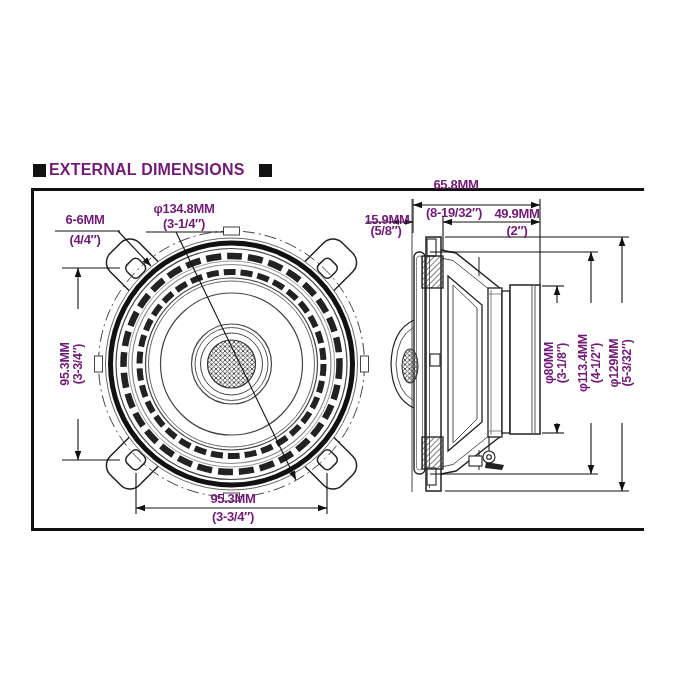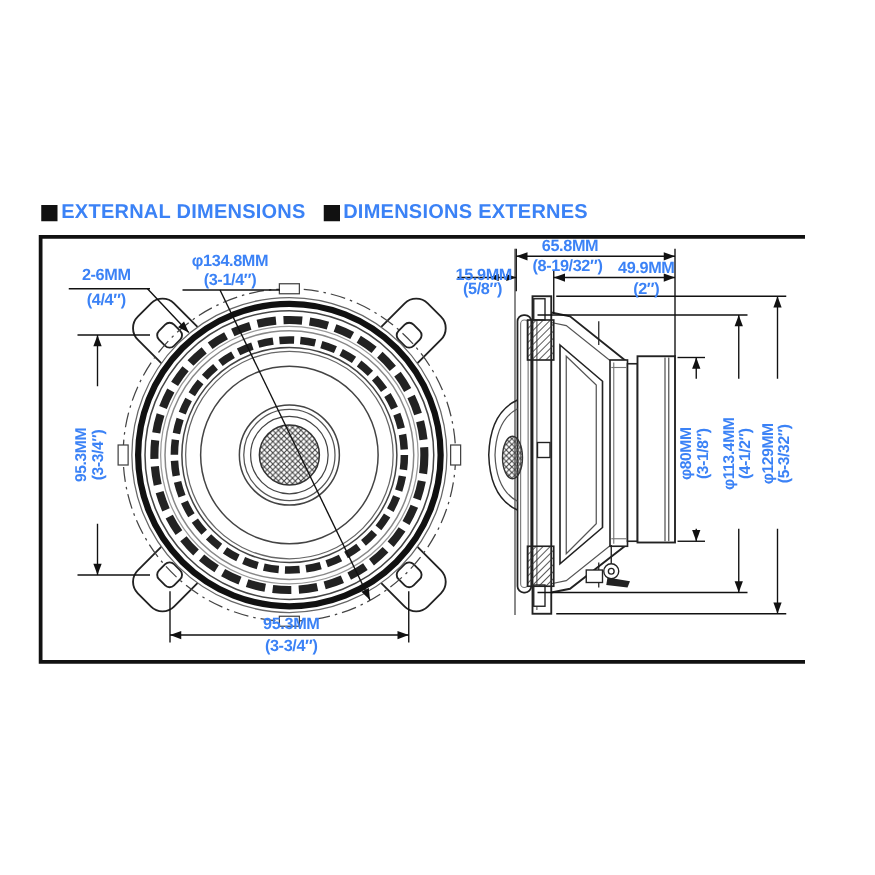--- a/index.html
+++ b/index.html
@@ -1,17 +1,17 @@
 <!DOCTYPE html>
 <html><head>
 <meta charset="utf-8">
 <style>
   html,body{margin:0;padding:0;background:#fff;}
   .page{position:relative;width:644px;height:700px;background:#fff;overflow:hidden;
-        font-family:"Liberation Sans",sans-serif;color:#3b82f6;text-decoration:underline;}
+        font-family:"Liberation Sans",sans-serif;color:#701a75;text-decoration:underline;}
   .header{position:absolute;left:33px;top:161px;height:18px;display:flex;align-items:center;
           font-weight:700;font-size:16px;letter-spacing:.2px;white-space:nowrap;}
   .sq{display:inline-block;width:13px;height:13px;background:#111;margin-right:3px;}
   .sq.second{margin-left:14px;}
   .frame{position:absolute;left:31px;top:188px;width:632px;height:337px;border:3px solid #111;}
   svg.draw{position:absolute;left:0;top:0;z-index:1;}
   .dim{position:absolute;z-index:2;font-weight:700;font-size:13px;letter-spacing:-0.3px;
        text-align:center;white-space:nowrap;line-height:14px;}
   .rot{position:absolute;z-index:2;font-weight:700;font-size:12.5px;letter-spacing:-0.3px;
        text-align:center;white-space:nowrap;line-height:13px;background:#fff;
@@ -19,21 +19,20 @@
 </style>
 </head>
 <body>
 
 <div class="page">
 
   <div class="header">
     <span class="sq"></span>
     <span>EXTERNAL DIMENSIONS</span>
     <span class="sq second"></span>
-    <span>DIMENSIONS EXTERNES</span>
   </div>
 
   <div class="frame"></div>
 
   <svg class="draw" width="700" height="700" viewBox="0 0 700 700">
     <defs>
       <marker id="mE" markerUnits="userSpaceOnUse" markerWidth="10" markerHeight="8" refX="9.5" refY="4" orient="auto">
         <path d="M0.5,0.7 L9.5,4 L0.5,7.3 Z" fill="#111"></path>
       </marker>
       <marker id="mS" markerUnits="userSpaceOnUse" markerWidth="10" markerHeight="8" refX="0.5" refY="4" orient="auto">
@@ -172,35 +171,35 @@
         <line x1="430" y1="252" x2="598" y2="252"></line>
         <line x1="430" y1="474" x2="598" y2="474"></line>
         <line x1="591" y1="252" x2="591" y2="474" marker-start="url(#mS)" marker-end="url(#mE)"></line>
         <line x1="445" y1="237" x2="629" y2="237"></line>
         <line x1="445" y1="491" x2="629" y2="491"></line>
         <line x1="622" y1="237" x2="622" y2="491" marker-start="url(#mS)" marker-end="url(#mE)"></line>
       </g>
     </g>
   </svg>
 
-  <div class="dim" style="left:45px;top:213px;width:80px;">2-6MM</div>
+  <div class="dim" style="left:45px;top:213px;width:80px;">6-6MM</div>
   <div class="dim" style="left:45px;top:233px;width:80px;">(4/4″)</div>
 
   <div class="dim" style="left:134px;top:202px;width:100px;">φ134.8MM</div>
   <div class="dim" style="left:134px;top:217px;width:100px;">(3-1/4″)</div>
 
   <div class="rot" style="left:19px;top:349px;width:110px;height:30px;">
     <div>95.3MM</div>
     <div>(3-3/4″)</div>
   </div>
 
   <div class="dim" style="left:193px;top:492px;width:80px;">95.3MM</div>
   <div class="dim" style="left:193px;top:510px;width:80px;">(3-3/4″)</div>
 
-  <div class="dim" style="left:416px;top:190px;width:80px;">65.8MM</div>
+  <div class="dim" style="left:416px;top:178px;width:80px;">65.8MM</div>
   <div class="dim" style="left:404px;top:206px;width:100px;">(8-19/32″)</div>
 
   <div class="dim" style="left:347px;top:213px;width:80px;">15.9MM</div>
   <div class="dim" style="left:346px;top:224px;width:80px;">(5/8″)</div>
 
   <div class="dim" style="left:477px;top:207px;width:80px;">49.9MM</div>
   <div class="dim" style="left:477px;top:224px;width:80px;">(2″)</div>
 
   <div class="rot" style="left:497px;top:349px;width:120px;height:28px;">
     <div>φ80MM</div>

